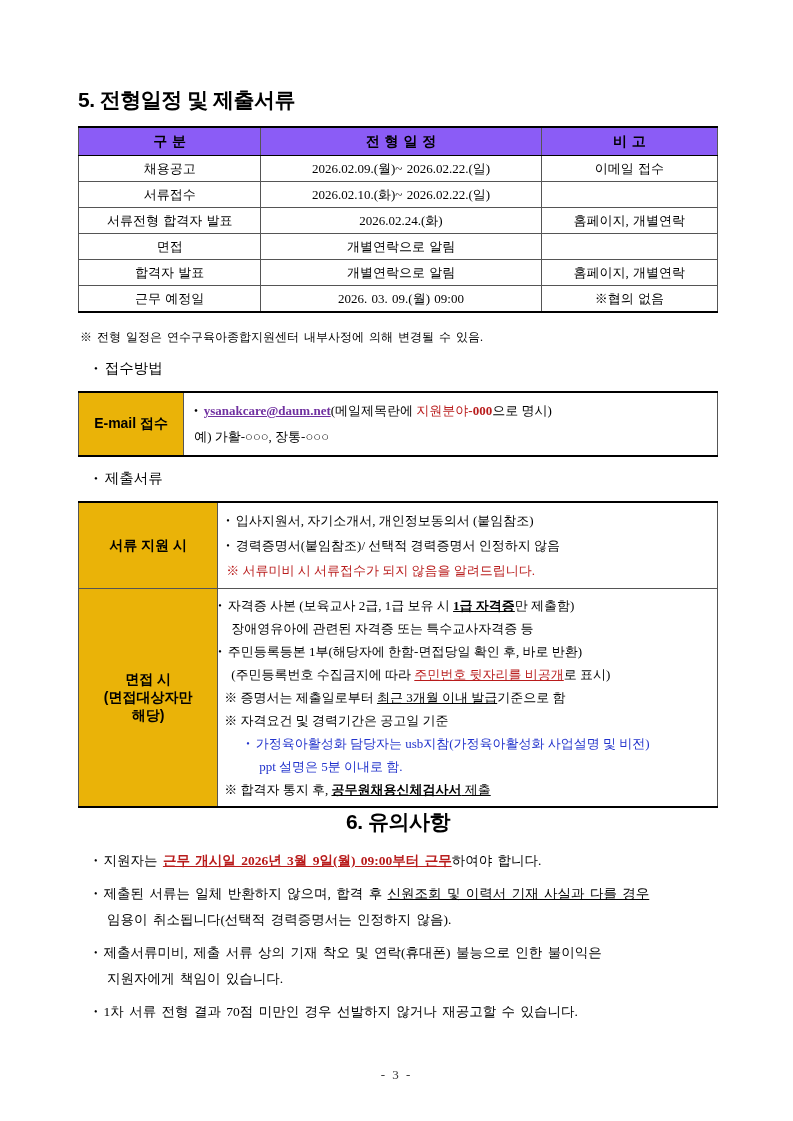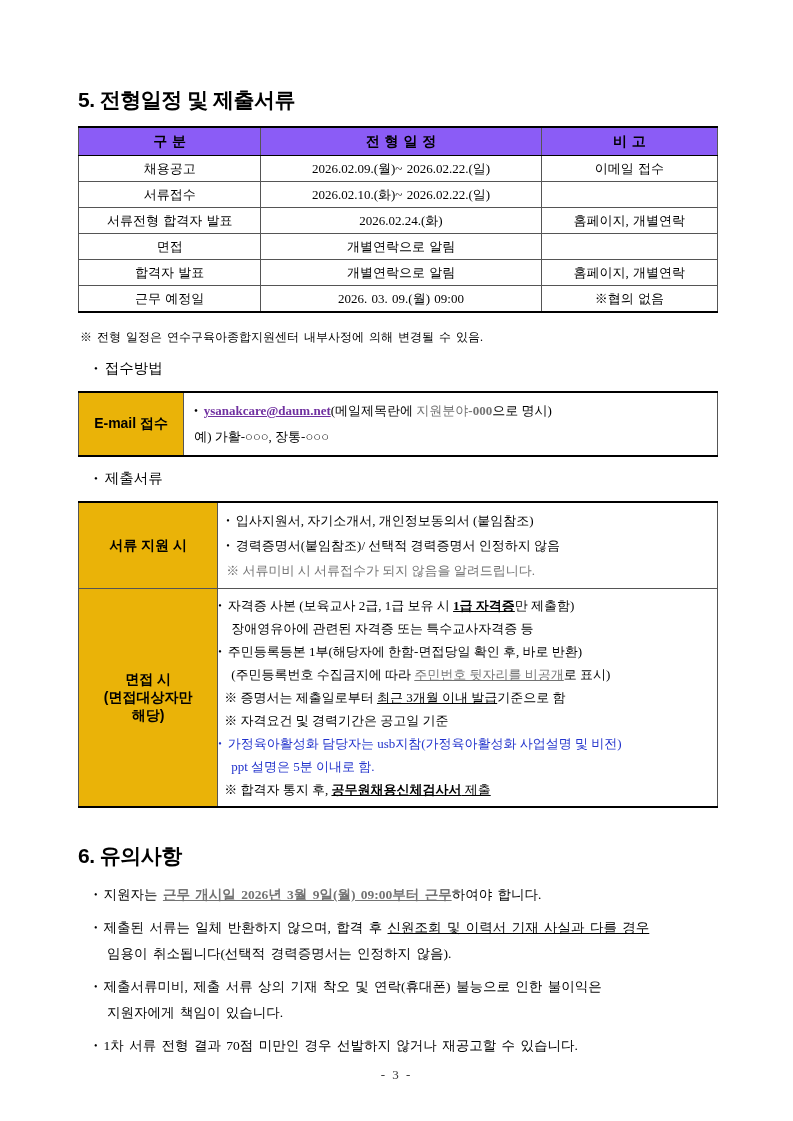--- a/index.html
+++ b/index.html
@@ -27,25 +27,25 @@
   .docs-tbl .r1 .content{line-height:25px;padding:5px 8px;}
   .docs-tbl .r2 .content{line-height:23px;padding:5px 0;}
 
   .line{white-space:nowrap;}
   .ind1{padding-left:13px;}
   .ind2{padding-left:6px;}
   .dot{display:inline-block;}
   .small-dot{font-size:10px;vertical-align:1px;margin-right:6px;}
   .b{font-weight:bold;}
   .u{text-decoration:underline;}
-  .red{color:#737373;}
-  .blue{color:#2233cc;}
+  .red{color:#b91c1c;}
+  .blue{color:#2233cc;margin-left:28px;}
   .purple{color:#7030a0;font-weight:bold;text-decoration:underline;}
 
-  .sec6-title{margin-top:34px;}
+  .sec6-title{text-align:center;}
   .notices{margin:0;padding:0;list-style:none;font-size:13.5px;}
   .notices li{margin:0 0 7px 16px;line-height:26px;word-spacing:2px;}
   .notices .cont{display:block;padding-left:13px;}
 
   .footer{position:absolute;left:0;bottom:38px;width:793px;text-align:center;font-size:13px;color:#333;letter-spacing:2px;}
 </style>
 </head>
 <body>
 
 <div class="page">

